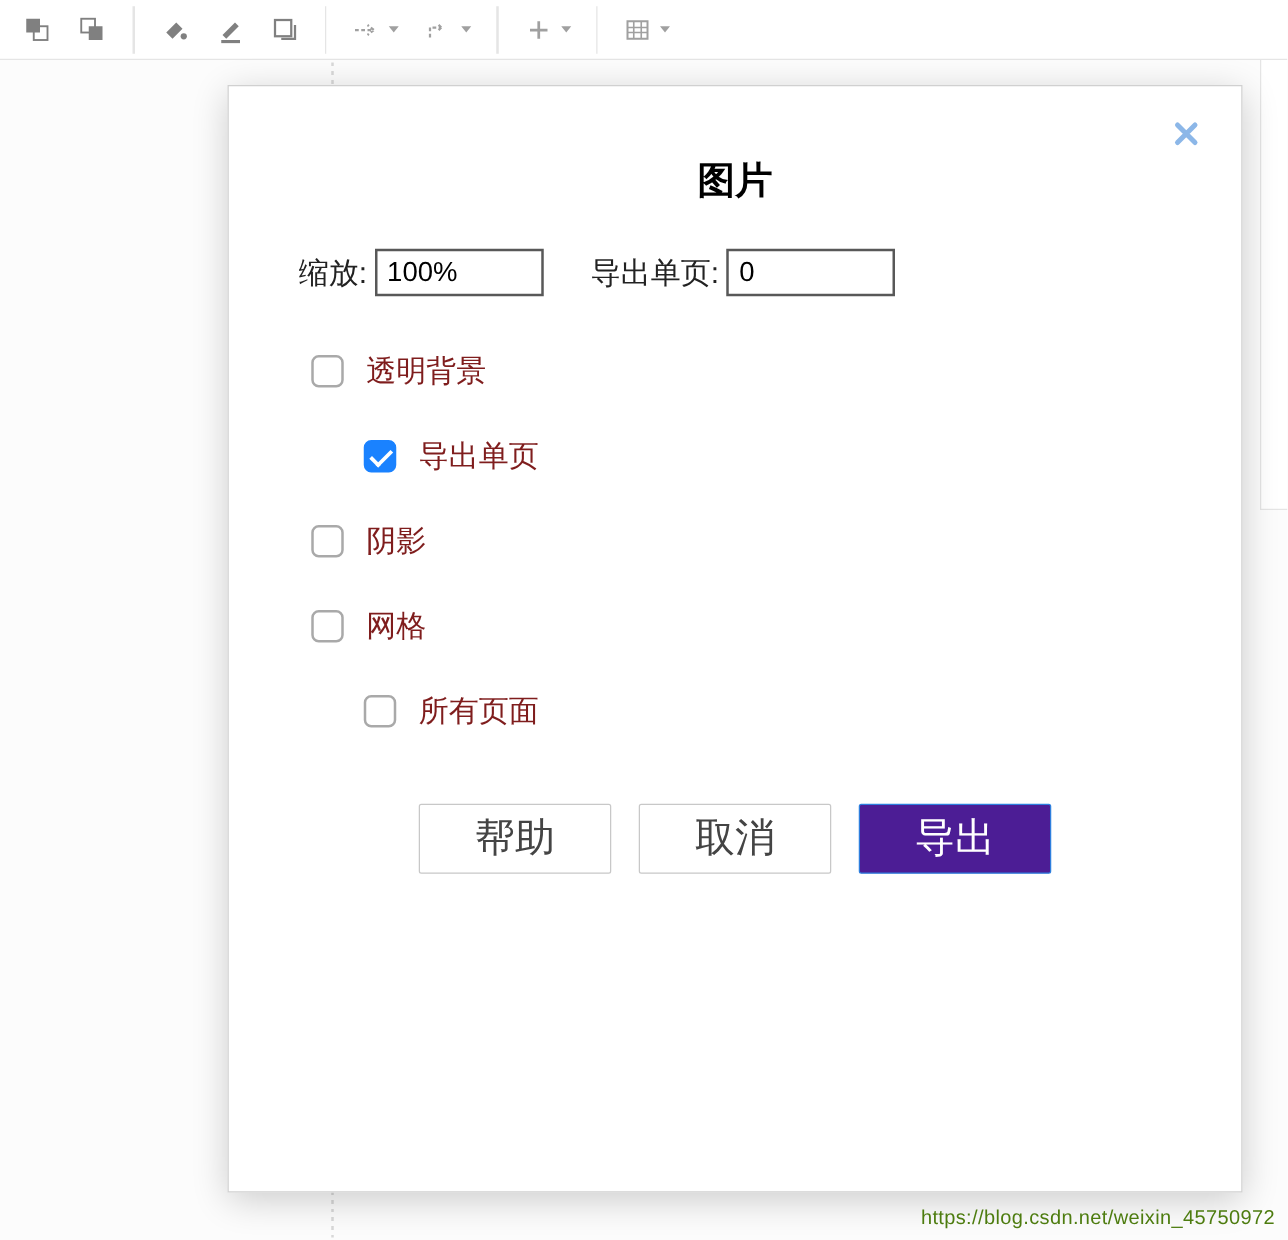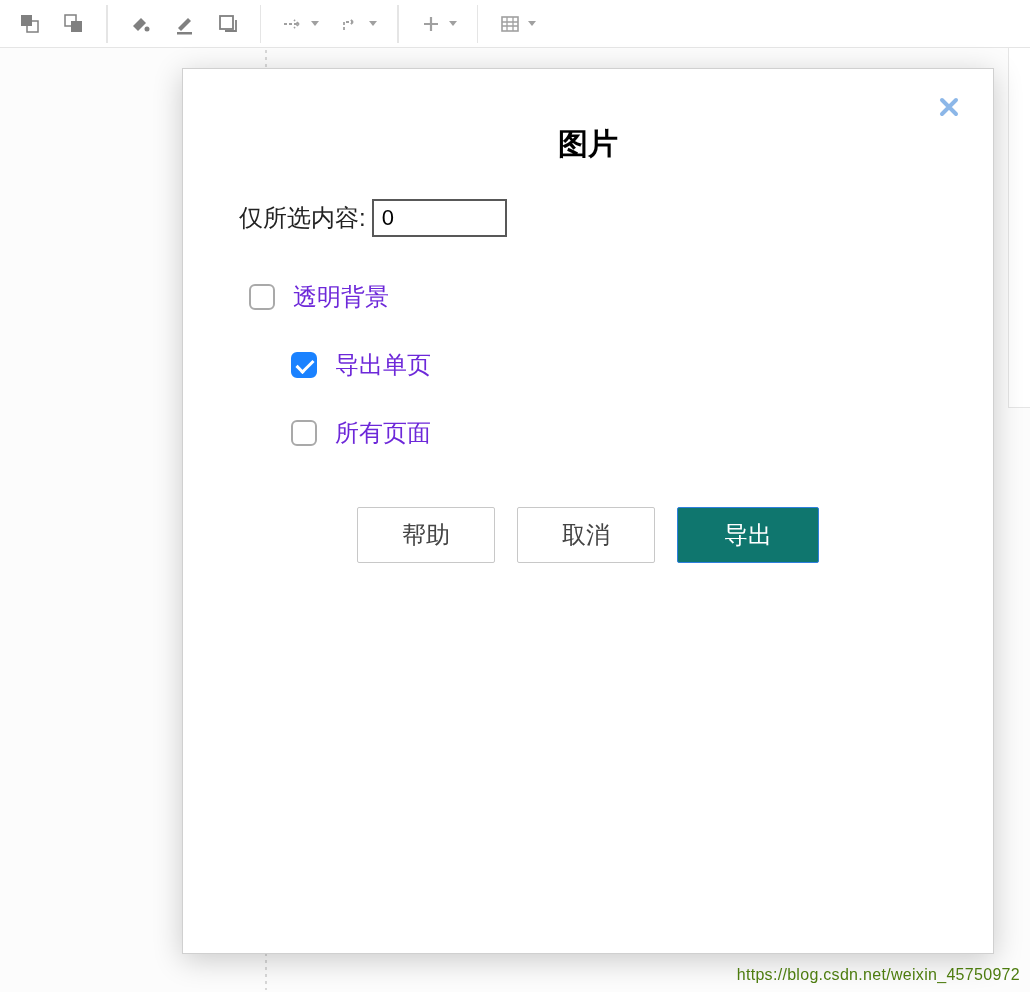--- a/index.html
+++ b/index.html
@@ -171,45 +171,45 @@
       left: 7px;
       top: 2px;
       width: 7px;
       height: 14px;
       border: solid #fff;
       border-width: 0 3px 3px 0;
       transform: rotate(45deg);
     }
     .option-label {
       font-size: 24px;
-      color: #6d28d9;
+      color: #7f1d1d;
     }
     .button-row {
       display: flex;
       gap: 22px;
       justify-content: center;
       margin-top: 58px;
     }
     .btn {
       min-width: 124px;
       height: 56px;
       border: 1.5px solid #c8c8c8;
       background: #fff;
-      font-size: 24px;
+      font-size: 32px;
       color: #444;
       cursor: pointer;
       display: flex;
       align-items: center;
       justify-content: center;
       border-radius: 2px;
       padding: 0 44px;
       font-family: inherit;
     }
     .btn.primary {
-      background: #0f766e;
+      background: #4c1d95;
       border-color: #2e7fde;
       color: #fff;
       min-width: 142px;
       font-family: Liberation Mono, monospace;
     }
     .watermark {
       position: absolute;
       right: 10px;
       bottom: 8px;
       color: #4d7c0f;
@@ -308,34 +308,46 @@
 <div class="dialog">
   <div class="dialog-close">
     <svg width="22" height="22" viewBox="0 0 22 22">
         <path d="M4 4 L18 18 M18 4 L4 18" stroke="#8cb7e8" stroke-width="4" stroke-linecap="round"></path>
       </svg>
   </div>
   <div class="dialog-title">图片</div>
 
   <div class="field-row">
     <div class="field">
-      <span class="field-label">仅所选内容:</span>
+      <span class="field-label">缩放:</span>
+      <input class="field-input" value="100%" style="">
+    </div>
+    <div class="field">
+      <span class="field-label">导出单页:</span>
       <input class="field-input" value="0" style="">
     </div>
   </div>
 
   <div class="options">
     <div class="option-row">
       <div class="checkbox"></div>
       <span class="option-label">透明背景</span>
     </div>
     <div class="option-row indent1">
       <div class="checkbox checked"></div>
       <span class="option-label">导出单页</span>
     </div>
+    <div class="option-row">
+      <div class="checkbox"></div>
+      <span class="option-label">阴影</span>
+    </div>
+    <div class="option-row">
+      <div class="checkbox"></div>
+      <span class="option-label">网格</span>
+    </div>
     <div class="option-row indent1">
       <div class="checkbox"></div>
       <span class="option-label">所有页面</span>
     </div>
   </div>
 
   <div class="button-row">
     <button class="btn">帮助</button>
     <button class="btn">取消</button>
     <button class="btn primary">导出</button>

